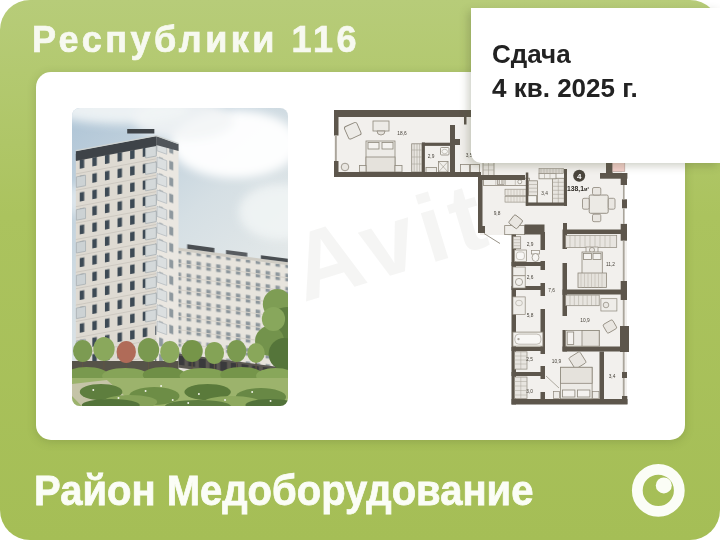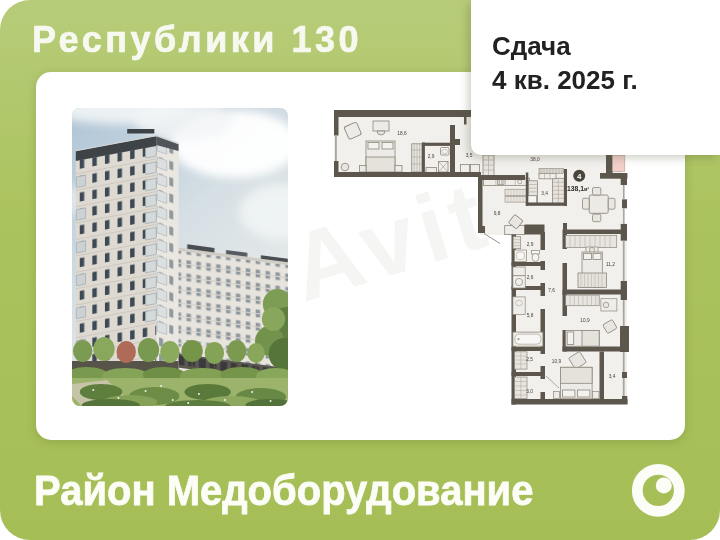--- a/index.html
+++ b/index.html
@@ -4,21 +4,21 @@
 <style>
   html,body{margin:0;padding:0;}
   body{width:720px;height:540px;background:#ffffff;font-family:"Liberation Sans",sans-serif;overflow:hidden;position:relative;}
   .abs{position:absolute;}
 </style>
 </head>
 <body>
 
 <div class="abs" style="left:0;top:0;width:720px;height:540px;background:linear-gradient(180deg,#b7cc79 0%,#abc35e 40%,#a5be56 100%);border-radius:30px;"></div>
 
-<div class="abs" style="left:32px;top:19px;font-size:36px;font-weight:bold;color:#f7f9f0;letter-spacing:3.5px;-webkit-text-stroke:0.7px #f7f9f0;white-space:nowrap;">Республики 130</div>
+<div class="abs" style="left:32px;top:19px;font-size:36px;font-weight:bold;color:#f7f9f0;letter-spacing:3.5px;-webkit-text-stroke:0.7px #f7f9f0;white-space:nowrap;">Республики 116</div>
 
 <div class="abs" style="left:36px;top:72px;width:649px;height:368px;background:#ffffff;border-radius:15px;overflow:hidden;box-shadow:0 2px 10px rgba(70,80,35,0.22);">
 
   <div class="abs" style="left:242px;top:146px;font-size:96px;font-weight:bold;letter-spacing:6px;color:rgba(110,110,100,0.07);transform:rotate(-17deg);transform-origin:0 0;white-space:nowrap;">Avito</div>
 </div>
 
 <svg class="abs" style="left:72px;top:108px;" width="216" height="298" viewBox="0 0 223 298" preserveAspectRatio="none">
   <defs>
     <clipPath id="photoclip">
         <rect x="0" y="0" width="223" height="298" rx="8"></rect>
@@ -549,21 +549,21 @@
       <text x="610.5" y="265.7" text-anchor="middle">11,2</text>
       <text x="585" y="322.3" text-anchor="middle">10,9</text>
       <text x="529.5" y="361.3" text-anchor="middle">2,5</text>
       <text x="556.5" y="362.8" text-anchor="middle">10,9</text>
       <text x="529.5" y="393" text-anchor="middle">3,0</text>
       <text x="612" y="378.3" text-anchor="middle">3,4</text>
     </g>
   </g>
 </svg>
 
-<div class="abs" style="left:471px;top:0;width:249px;height:155px;background:#ffffff;border-bottom-left-radius:10px;box-shadow:-3px 3px 9px rgba(80,85,55,0.28);">
+<div class="abs" style="left:471px;top:8px;width:249px;height:155px;background:#ffffff;border-bottom-left-radius:10px;box-shadow:-3px 3px 9px rgba(80,85,55,0.28);">
   <div class="abs" style="left:21px;top:28.5px;font-size:26px;font-weight:bold;color:#222222;line-height:34.7px;">Сдача<br>4 кв. 2025 г.</div>
 </div>
 
 <div class="abs" style="left:34px;top:466px;font-size:43px;font-weight:bold;color:#fbfdf6;letter-spacing:0;-webkit-text-stroke:0.8px #fbfdf6;white-space:nowrap;transform:scaleX(0.93);transform-origin:0 50%;">Район Медоборудование</div>
 
 <svg class="abs" style="left:627px;top:459px;" width="64" height="64" viewBox="0 0 64 64">
   <circle cx="31.3" cy="31.4" r="21" fill="none" stroke="#fbfdf6" stroke-width="10.8"></circle>
   <circle cx="36.8" cy="26.4" r="8" fill="#fbfdf6"></circle>
 </svg>
 

